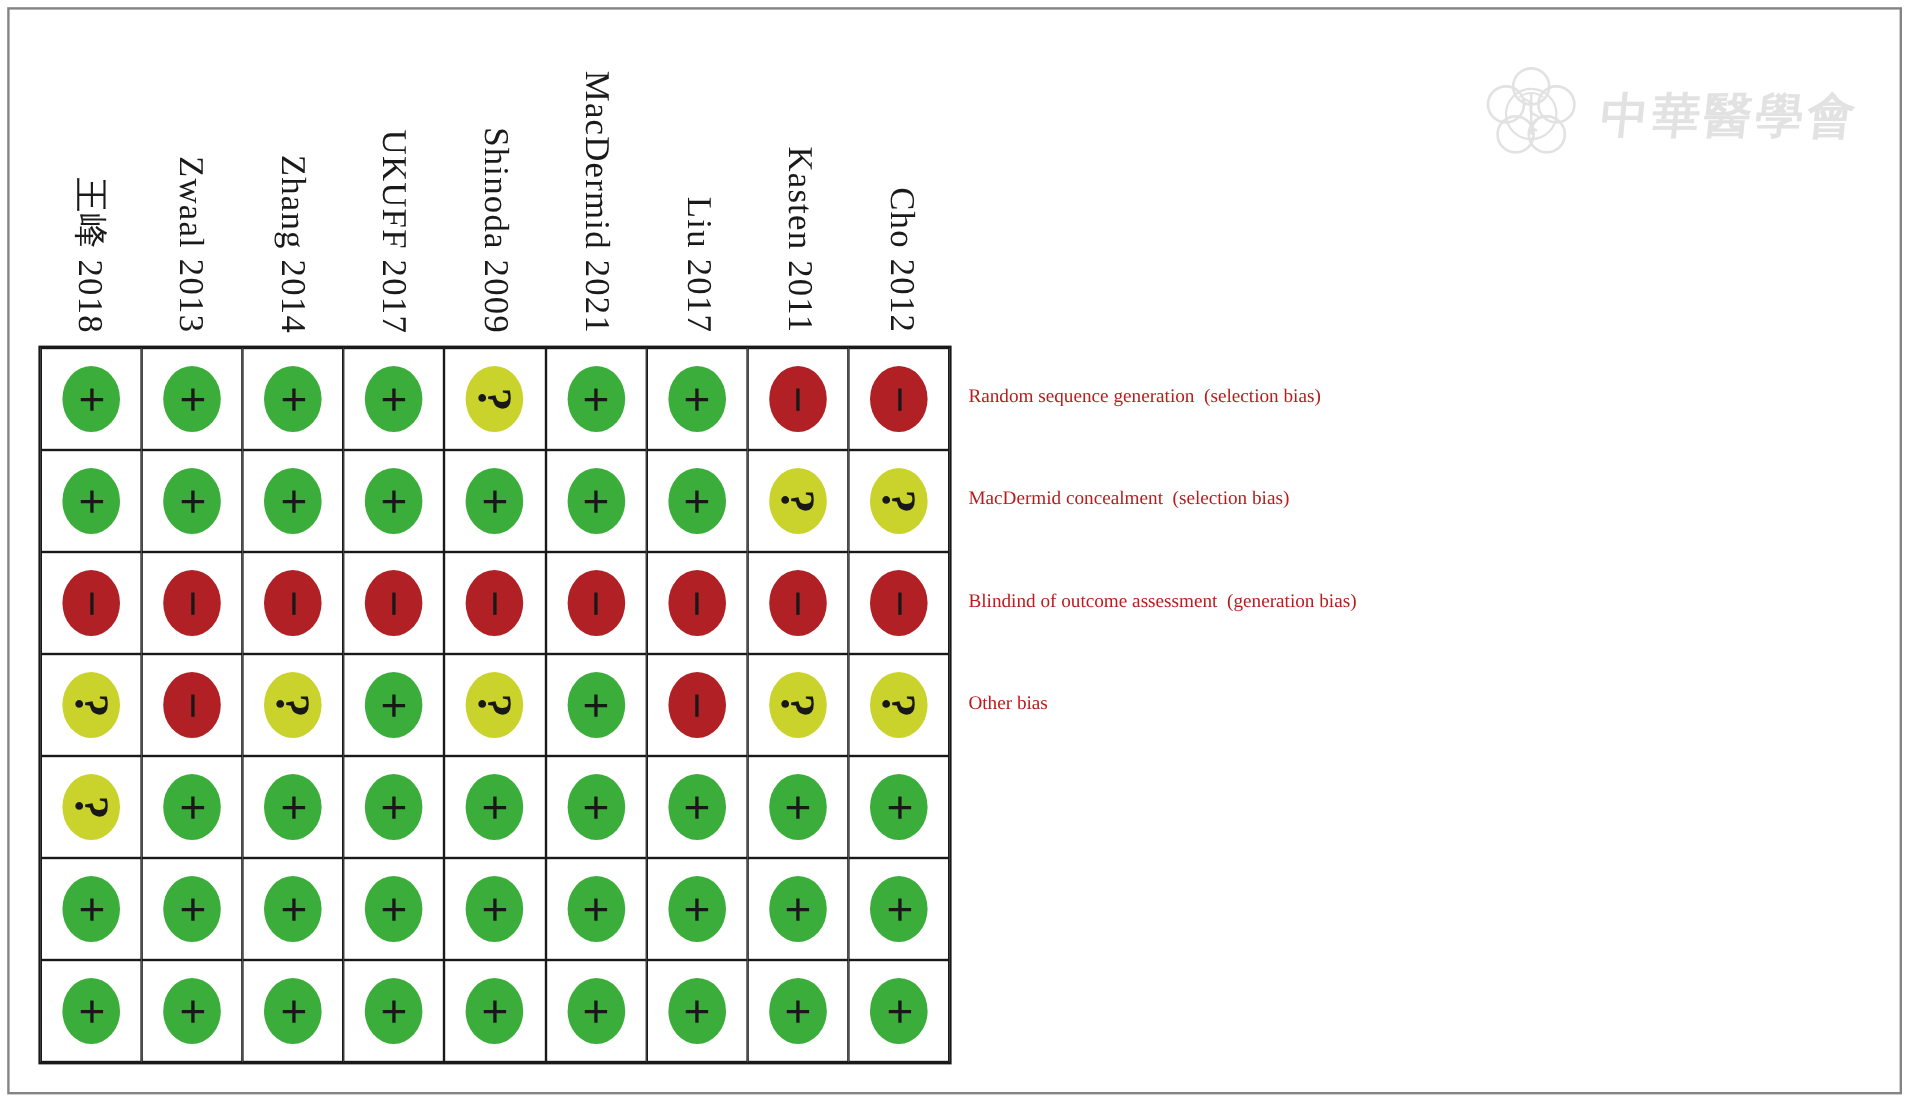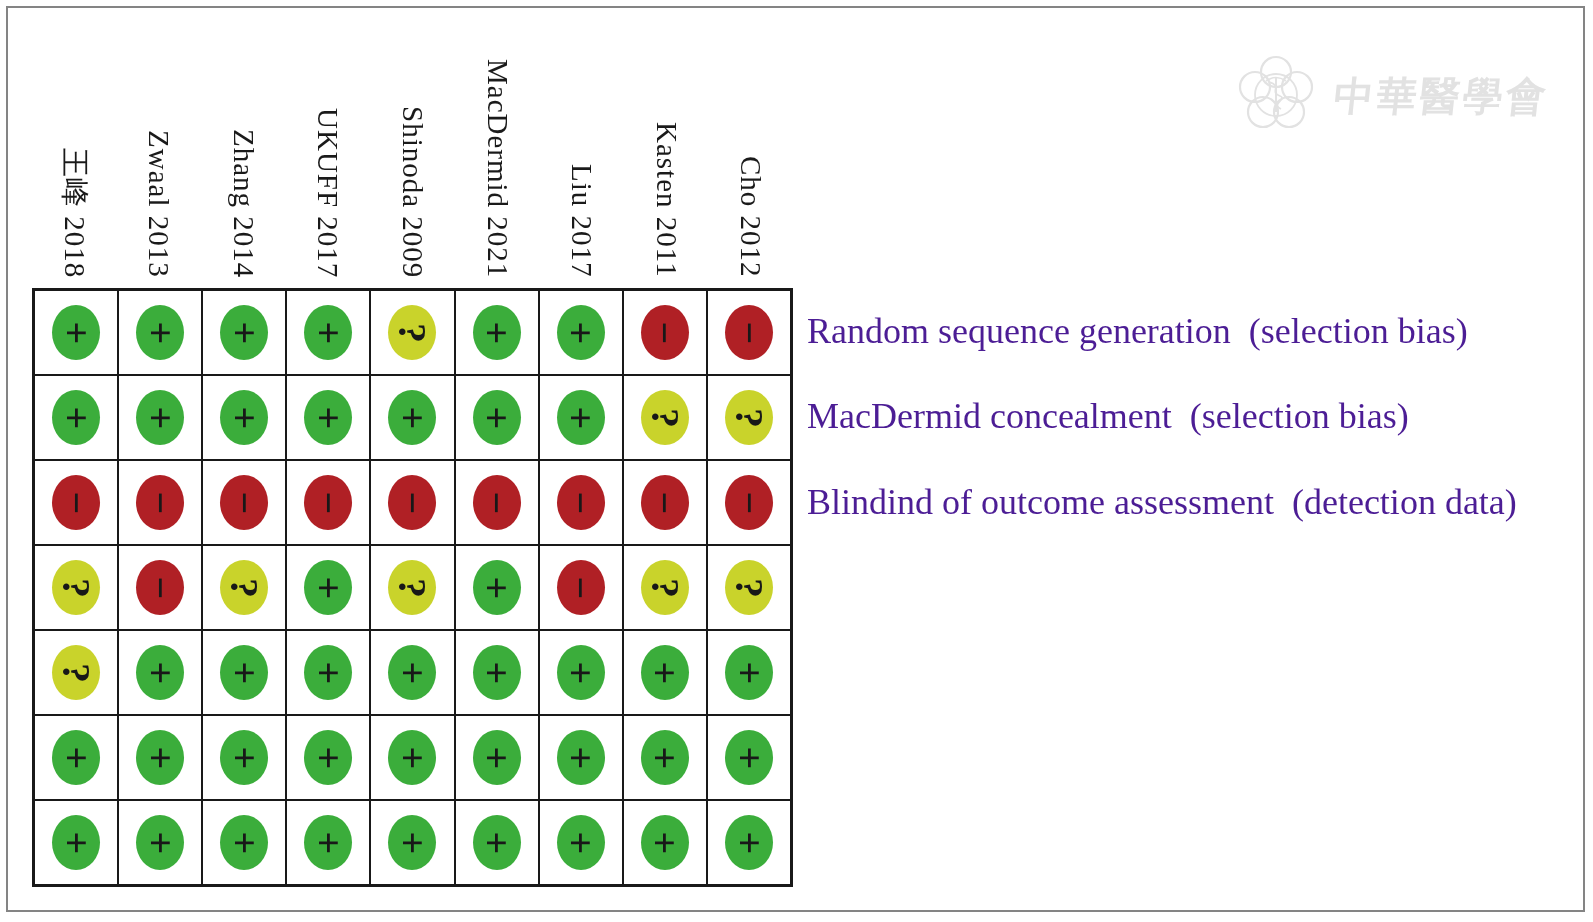--- a/index.html
+++ b/index.html
@@ -71,22 +71,22 @@
   .row-labels {
     position: absolute;
     left: 807px; top: 288px;
     width: 780px; height: 599px;
     display: grid;
     grid-template-rows: repeat(7, 1fr);
   }
   .row-label {
     display: flex;
     align-items: center;
-    font-size: 36px;
-    color: #4c1d95;
+    font-size: 16px;
+    color: #b91c1c;
     white-space: pre;
   }
   
   .watermark {
     position: absolute;
     left: 1236px; top: 54px;
     display: flex;
     align-items: center;
     gap: 18px;
     pointer-events: none;
@@ -430,21 +430,22 @@
     <div class="rob-cell">
       <div class="rating-dot" style="background: rgb(59, 173, 59);">
         <span class="rating-symbol">+</span>
       </div>
     </div>
   </div>
 
 <div class="row-labels" id="row-labels">
     <div class="row-label">Random sequence generation  (selection bias)</div>
     <div class="row-label">MacDermid concealment  (selection bias)</div>
-    <div class="row-label">Blindind of outcome assessment  (detection data)</div>
+    <div class="row-label">Blindind of outcome assessment  (generation bias)</div>
+    <div class="row-label">Other bias</div>
   </div>
 
 <div class="watermark">
   <svg width="80" height="84" viewBox="0 0 80 84" fill="none" stroke="#e2e2e2" stroke-width="2.2">
 
     <circle cx="40" cy="18" r="15"></circle>
     <circle cx="61" cy="33" r="15"></circle>
     <circle cx="53" cy="58" r="15"></circle>
     <circle cx="27" cy="58" r="15"></circle>
     <circle cx="19" cy="33" r="15"></circle>

